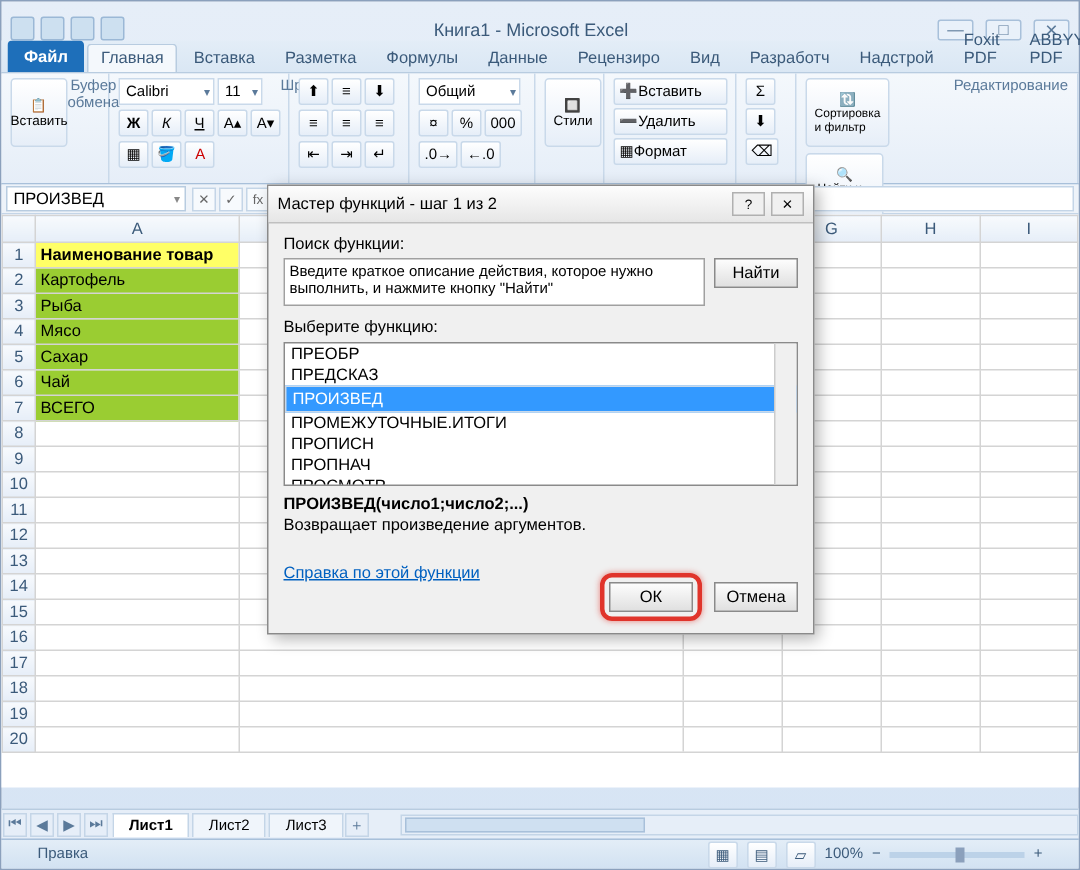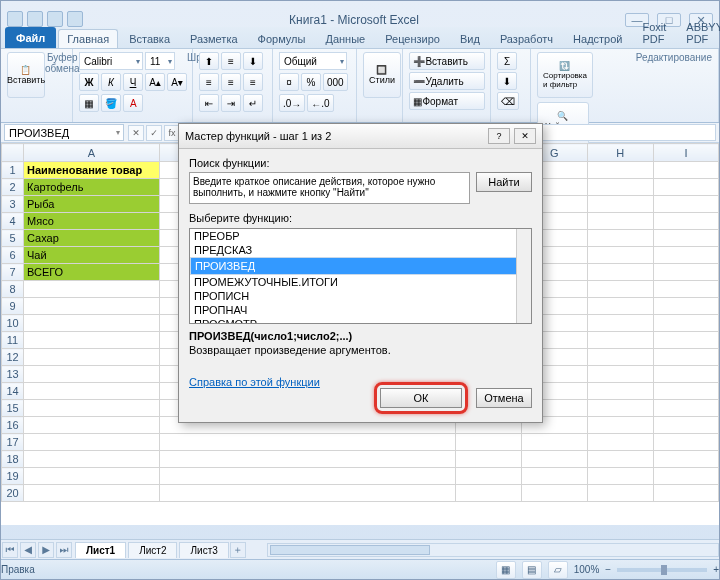--- a/index.html
+++ b/index.html
@@ -38,21 +38,21 @@
   .sheet td { height:17px; padding:0 3px;}
   .colA{width:150px;}
   .hdr-cell{ background:#ffff66 !important; font-weight:bold;}
   .data-cell{ background:#9acd32 !important;}
   .sheet-tabs { position:absolute; bottom:20px; left:0; right:0; height:20px; background:#e6eef8; border-top:1px solid #b8cce0; display:flex; align-items:center; font-size:10px;}
   .navbtn{ width:16px;height:16px;border:1px solid #c4d5e7;margin:0 1px;display:flex;align-items:center;justify-content:center;color:#5b7a9a;}
   .stab{ padding:2px 10px; background:#f0f5fb; border:1px solid #c4d5e7; border-bottom:none; margin-left:2px;}
   .stab.active{ background:#fff; font-weight:bold;}
   .hscroll{flex:1; margin-left:20px; height:14px; background:#e6eef8; border:1px solid #c4d5e7; position:relative;}
   .hscroll .thumb{position:absolute;left:2px;top:1px;height:10px;width:160px;background:#cfe0f1;border:1px solid #a8c0da;}
-  .status { position:absolute; bottom:0; left:0; right:0; height:20px; background:linear-gradient(#e3edf7,#d2e2f2); border-top:1px solid #a8c0da; display:flex; align-items:center; padding:0 0; font-size:10px; color:#3b5a7a;}
+  .status { position:absolute; bottom:0; left:0; right:0; height:20px; background:linear-gradient(#e3edf7,#d2e2f2); border-top:1px solid #a8c0da; display:flex; align-items:center; padding:0 24px; font-size:10px; color:#3b5a7a;}
   .status .spacer{flex:1;}
   .status .zoom{display:flex;align-items:center;gap:6px;}
   .slider{width:90px;height:4px;background:#bcd2e8;position:relative;}
   .slider .sthumb{position:absolute;left:44px;top:-3px;width:6px;height:10px;background:#8ba0bc;}
   
   .overlay{position:absolute;top:122px;left:177px;width:365px;height:300px;background:#f0f0f0;border:1px solid #8a8a8a;box-shadow:3px 3px 10px rgba(0,0,0,.3);}
   .dlg-title{height:25px;background:linear-gradient(#fdfdfd,#e6e6e6);border-bottom:1px solid #c0c0c0;display:flex;align-items:center;padding:0 6px;font-size:11px;}
   .dlg-title .t{flex:1;}
   .dlg-title .wb{width:22px;height:16px;border:1px solid #b0b0b0;margin-left:4px;display:flex;align-items:center;justify-content:center;font-size:9px;background:#f0f0f0;}
   .dlg-body{padding:8px 10px;}
@@ -65,21 +65,21 @@
   .catrow .dsel:after{content:"▼";position:absolute;right:2px;font-size:8px;color:#555;background:#e8e8e8;border-left:1px solid #bbb;padding:0 3px;}
   .fnlist{margin-top:4px;height:96px;border:1px solid #8a8a8a;background:#fff;overflow:hidden;position:relative;}
   .fnlist .item{padding:1px 4px;font-size:11px;}
   .fnlist .item.sel{background:#3399ff;color:#fff;}
   .fnlist .sbtrack{position:absolute;right:0;top:0;bottom:0;width:15px;background:#f0f0f0;border-left:1px solid #ccc;}
   .sig{margin-top:6px;font-weight:bold;font-size:11px;}
   .desc{font-size:11px;margin-top:2px;}
   .link{color:#0060c0;text-decoration:underline;font-size:11px;margin-top:20px;display:inline-block;}
   .dlg-footer{position:absolute;bottom:8px;right:10px;display:flex;gap:8px;}
   .okwrap{border:3px solid #e0342b;border-radius:8px;padding:3px;box-shadow:0 0 4px rgba(224,52,43,.6);}
-  .okwrap .dbtn{width:82px;}
+  .okwrap .dbtn{width:56px;}
 </style>
 </head>
 <body>
 
 <div class="app">
 
   <div class="titlebar">
     <div class="qat">
       <div class="qat-ico"></div>
       <div class="qat-ico"></div>

